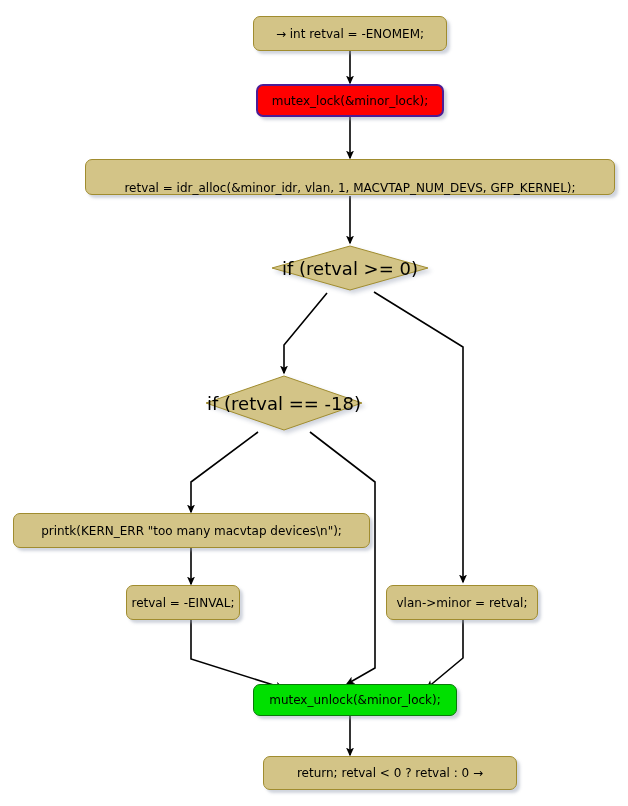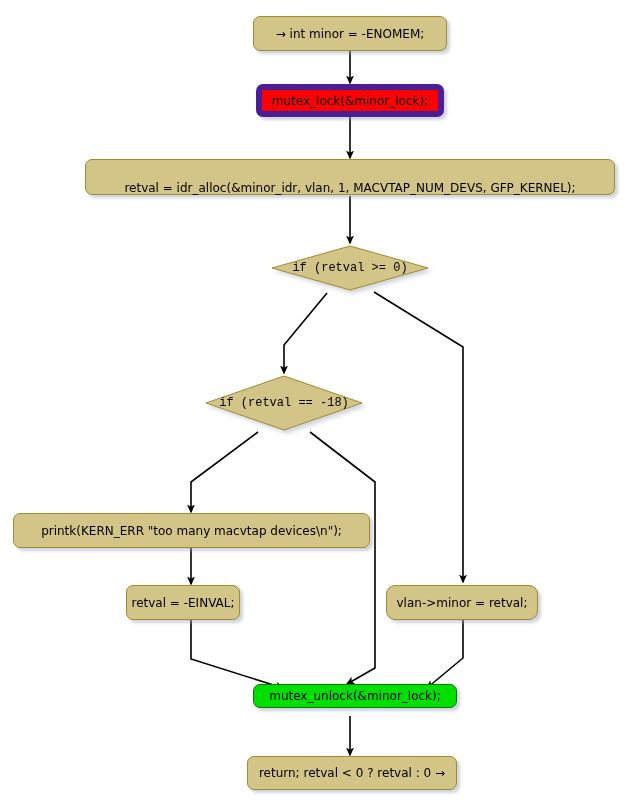--- a/index.html
+++ b/index.html
@@ -35,21 +35,21 @@
     z-index: 5;
   }
   .node-box {
     border-radius: 7px;
     border: 1px solid #a08c2f;
     background: #d3c487;
     box-shadow: 3px 3px 3px rgba(150, 160, 180, 0.45);
   }
   .node-box.red {
     background: #ff0000;
-    border: 6px solid #4c1d95;
+    border: 2px solid #4c1d95;
   }
   .node-box.green {
     background: #00e000;
     border: 1px solid #0a7a0a;
   }
   .diamond-wrap {
     position: absolute;
     z-index: 5;
   }
   .diamond-wrap svg {
@@ -60,25 +60,24 @@
   }
   .diamond-label {
     position: absolute;
     left: 0;
     top: 0;
     width: 100%;
     height: 100%;
     display: flex;
     align-items: center;
     justify-content: center;
-    font-size: 12px;
+    font-size: 18px;
     color: #000000;
     white-space: nowrap;
     pointer-events: none;
-    font-family: Liberation Mono, monospace;
   }
 </style>
 </head>
 <body>
 
 <div id="canvas">
 
   <svg id="edges" viewBox="0 0 628 806" width="628" height="806">
     <defs>
       <marker id="arrow" markerWidth="10" markerHeight="10" refX="7.5" refY="4" orient="auto" markerUnits="userSpaceOnUse">
@@ -94,21 +93,21 @@
       <path d="M258,432 L191,482 L191,512"></path>
       <path d="M310,432 L375,482 L375,668 L347,684"></path>
       <path d="M191,548 L191,584"></path>
       <path d="M191,620 L191,659 L283,688"></path>
       <path d="M463,620 L463,658 L427,688"></path>
       <path d="M350,716 L350,755"></path>
     </g>
   </svg>
 
   <div class="node node-box" style="left:253px; top:16px; width:194px; height:35px;">
-    <span>→ int minor = -ENOMEM;</span>
+    <span>→ int retval = -ENOMEM;</span>
   </div>
 
   <div class="node node-box red" style="left:256px; top:84px; width:188px; height:33px;">
     <span>mutex_lock(&amp;minor_lock);</span>
   </div>
 
   <div class="node node-box" style="left:85px; top:159px; width:530px; height:36px;align-items:flex-end;">
     <span>retval = idr_alloc(&amp;minor_idr, vlan, 1, MACVTAP_NUM_DEVS, GFP_KERNEL);</span>
   </div>
 
@@ -127,25 +126,25 @@
   </div>
 
   <div class="node node-box" style="left:13px; top:513px; width:357px; height:35px;">
     <span>printk(KERN_ERR "too many macvtap devices\n");</span>
   </div>
 
   <div class="node node-box" style="left:126px; top:585px; width:114px; height:35px;">
     <span>retval = -EINVAL;</span>
   </div>
 
-  <div class="node node-box" style="left:386px; top:585px; width:152px; height:35px;border-radius:9px;">
+  <div class="node node-box" style="left:386px; top:585px; width:152px; height:35px;">
     <span>vlan-&gt;minor = retval;</span>
   </div>
 
-  <div class="node node-box green" style="left:253px; top:684px; width:204px; height:24px;">
+  <div class="node node-box green" style="left:253px; top:684px; width:204px; height:32px;">
     <span>mutex_unlock(&amp;minor_lock);</span>
   </div>
 
-  <div class="node node-box" style="left:247px; top:756px; width:210px; height:34px;">
+  <div class="node node-box" style="left:263px; top:756px; width:254px; height:34px;">
     <span>return; retval &lt; 0 ? retval : 0 →</span>
   </div>
 
 </div>
 
 </body></html>

